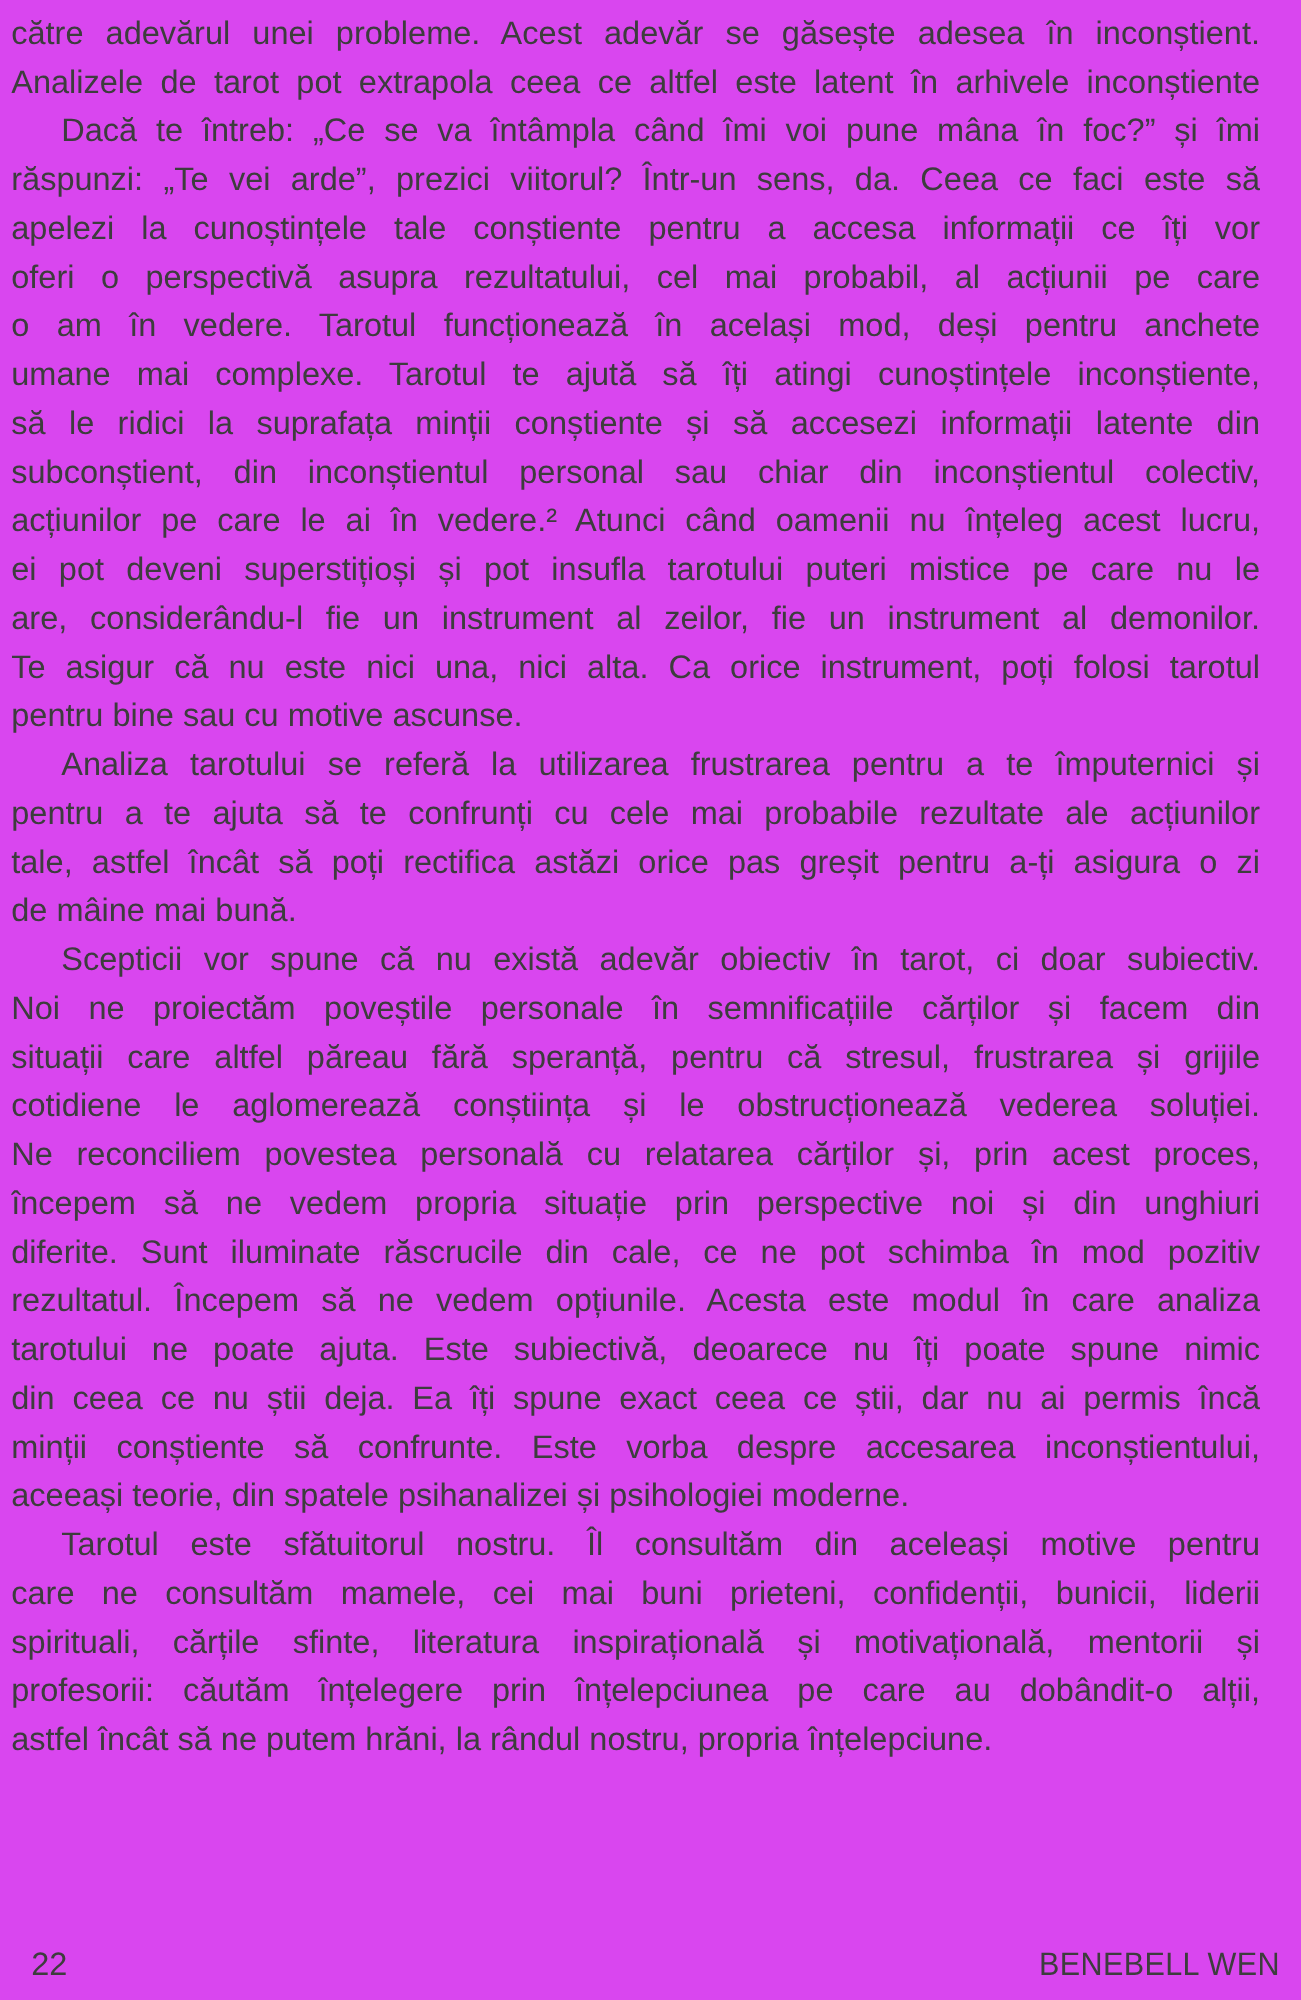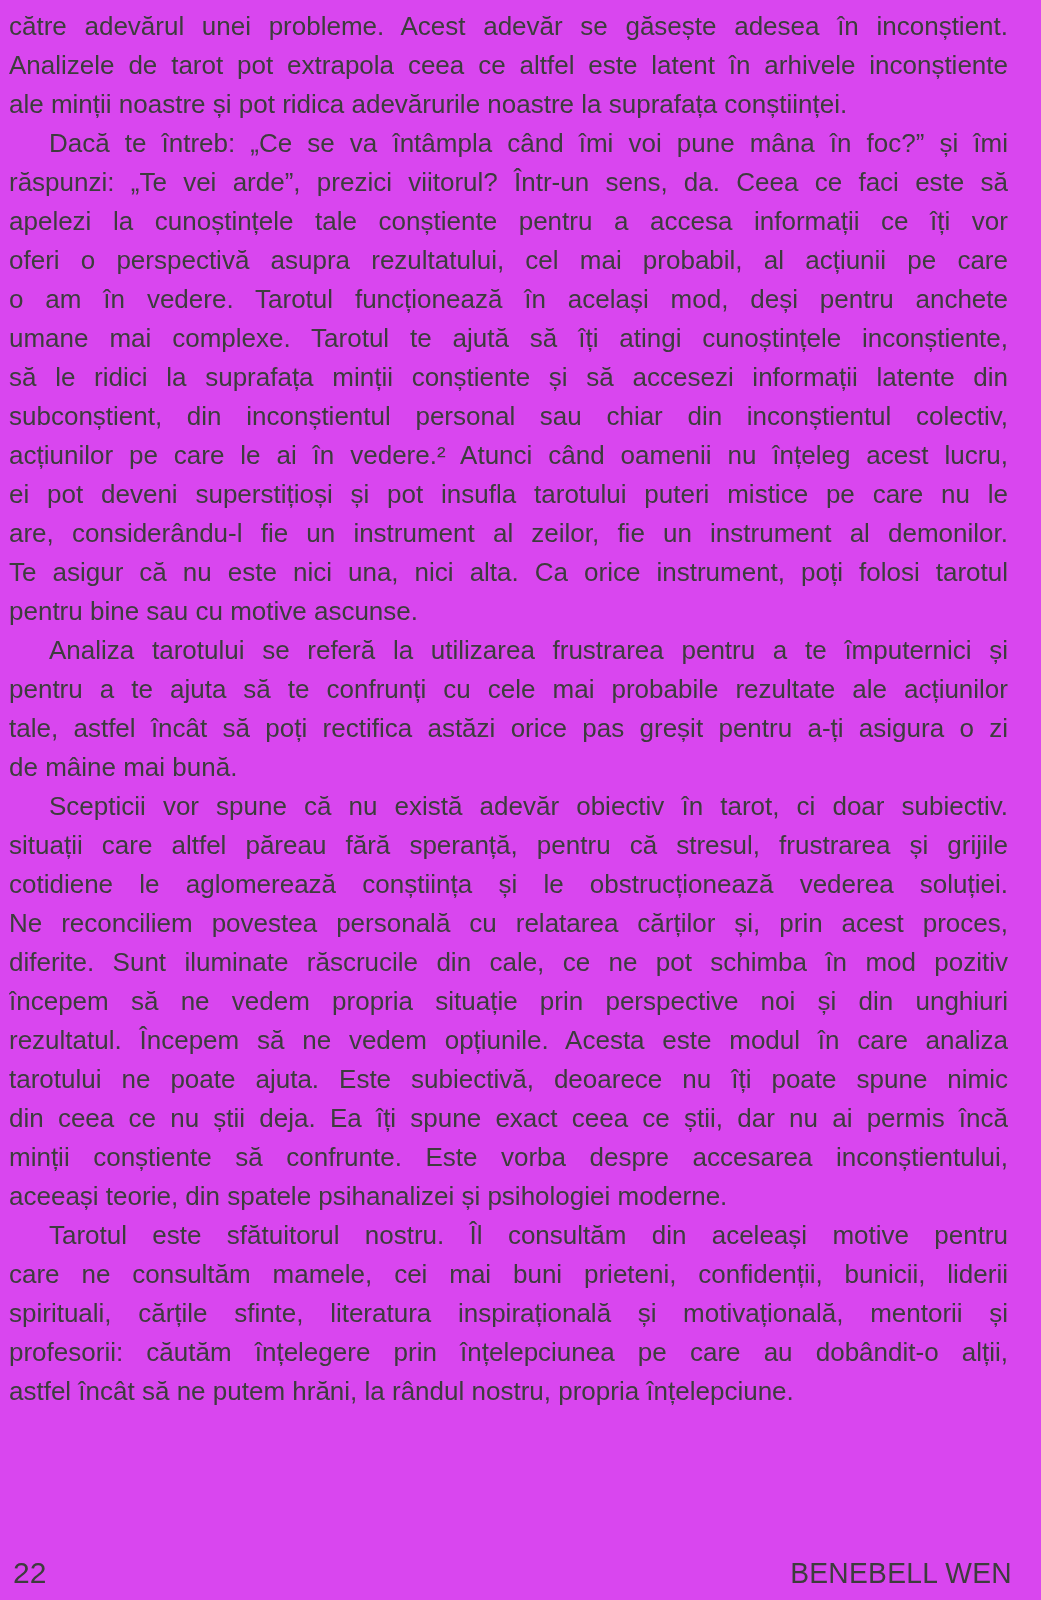--- a/index.html
+++ b/index.html
@@ -45,66 +45,66 @@
     text-align: left;
   }
   .line.para-end::after {
     content: none;
   }
   .line.indent {
     text-indent: 40px;
   }
   .footer {
     position: absolute;
-    left: 13px;
+    left: 25px;
     top: 1556px;
     width: 999px;
     display: flex;
     justify-content: space-between;
     align-items: baseline;
-    font-size: 30px;
+    font-size: 26px;
     color: #3d3d3d;
   }
   .footer .author {
     transform: scaleX(0.94);
     transform-origin: right center;
     letter-spacing: 0.3px;
   }
 </style>
 </head>
 <body>
 
 <div class="page">
   <div class="text-block">
       <div class="line">către adevărul unei probleme. Acest adevăr se găsește adesea în inconștient.</div>
       <div class="line">Analizele de tarot pot extrapola ceea ce altfel este latent în arhivele inconștiente</div>
-      <div class="line para-end">ale minții noastre și pot ridica adevărurile noastre la suprafața conștiinței.</div>
       <div class="line indent">Dacă te întreb: „Ce se va întâmpla când îmi voi pune mâna în foc?” și îmi</div>
       <div class="line">răspunzi: „Te vei arde”, prezici viitorul? Într-un sens, da. Ceea ce faci este să</div>
       <div class="line">apelezi la cunoștințele tale conștiente pentru a accesa informații ce îți vor</div>
       <div class="line">oferi o perspectivă asupra rezultatului, cel mai probabil, al acțiunii pe care</div>
       <div class="line">o am în vedere. Tarotul funcționează în același mod, deși pentru anchete</div>
       <div class="line">umane mai complexe. Tarotul te ajută să îți atingi cunoștințele inconștiente,</div>
       <div class="line">să le ridici la suprafața minții conștiente și să accesezi informații latente din</div>
       <div class="line">subconștient, din inconștientul personal sau chiar din inconștientul colectiv,</div>
       <div class="line">acțiunilor pe care le ai în vedere.² Atunci când oamenii nu înțeleg acest lucru,</div>
       <div class="line">ei pot deveni superstițioși și pot insufla tarotului puteri mistice pe care nu le</div>
       <div class="line">are, considerându-l fie un instrument al zeilor, fie un instrument al demonilor.</div>
       <div class="line">Te asigur că nu este nici una, nici alta. Ca orice instrument, poți folosi tarotul</div>
       <div class="line para-end">pentru bine sau cu motive ascunse.</div>
       <div class="line indent">Analiza tarotului se referă la utilizarea frustrarea pentru a te împuternici și</div>
       <div class="line">pentru a te ajuta să te confrunți cu cele mai probabile rezultate ale acțiunilor</div>
       <div class="line">tale, astfel încât să poți rectifica astăzi orice pas greșit pentru a-ți asigura o zi</div>
       <div class="line para-end">de mâine mai bună.</div>
       <div class="line indent">Scepticii vor spune că nu există adevăr obiectiv în tarot, ci doar subiectiv.</div>
+      <div class="line">Noi ne proiectăm poveștile personale în semnificațiile cărților și facem din</div>
       <div class="line">situații care altfel păreau fără speranță, pentru că stresul, frustrarea și grijile</div>
       <div class="line">cotidiene le aglomerează conștiința și le obstrucționează vederea soluției.</div>
       <div class="line">Ne reconciliem povestea personală cu relatarea cărților și, prin acest proces,</div>
+      <div class="line">începem să ne vedem propria situație prin perspective noi și din unghiuri</div>
       <div class="line">diferite. Sunt iluminate răscrucile din cale, ce ne pot schimba în mod pozitiv</div>
-      <div class="line">începem să ne vedem propria situație prin perspective noi și din unghiuri</div>
       <div class="line">rezultatul. Începem să ne vedem opțiunile. Acesta este modul în care analiza</div>
       <div class="line">tarotului ne poate ajuta. Este subiectivă, deoarece nu îți poate spune nimic</div>
       <div class="line">din ceea ce nu știi deja. Ea îți spune exact ceea ce știi, dar nu ai permis încă</div>
       <div class="line">minții conștiente să confrunte. Este vorba despre accesarea inconștientului,</div>
       <div class="line para-end">aceeași teorie, din spatele psihanalizei și psihologiei moderne.</div>
       <div class="line indent">Tarotul este sfătuitorul nostru. Îl consultăm din aceleași motive pentru</div>
       <div class="line">care ne consultăm mamele, cei mai buni prieteni, confidenții, bunicii, liderii</div>
       <div class="line">spirituali, cărțile sfinte, literatura inspirațională și motivațională, mentorii și</div>
       <div class="line">profesorii: căutăm înțelegere prin înțelepciunea pe care au dobândit-o alții,</div>
       <div class="line para-end">astfel încât să ne putem hrăni, la rândul nostru, propria înțelepciune.</div>

